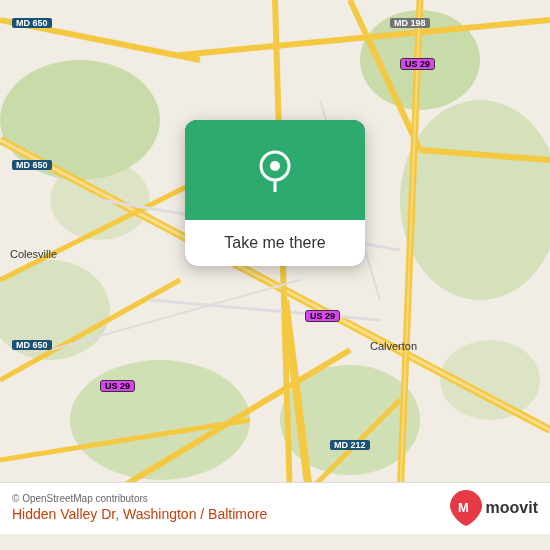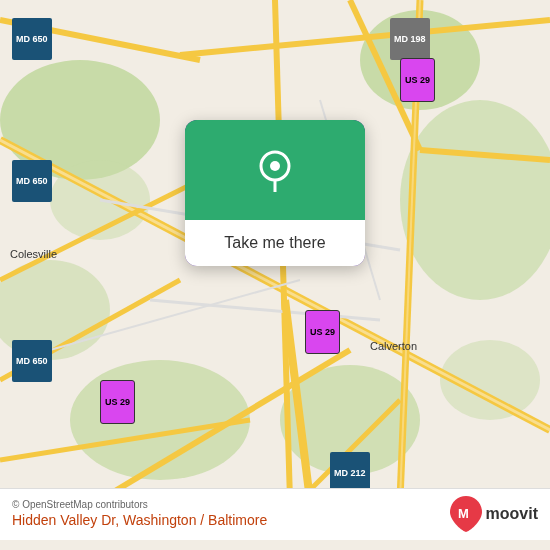--- a/index.html
+++ b/index.html
@@ -23,21 +23,21 @@
     
     .map-bg {
       position: absolute;
       inset: 0;
       background: #f2ede4;
     }
 
     
     .bottom-bar {
       position: absolute;
-      bottom: 10px;
+      bottom: 16px;
       left: 0;
       right: 0;
       background: white;
       padding: 8px 12px 10px;
       border-top: 1px solid #ddd;
       display: flex;
       align-items: center;
       justify-content: space-between;
       height: 52px;
       z-index: 10;
@@ -109,21 +109,21 @@
       background: white;
     }
 
     
     .road-badge {
       position: absolute;
       background: #1a5276;
       color: white;
       font-size: 9px;
       font-weight: bold;
-      padding: 16px 4px;
+      padding: 0 4px;
       border-radius: 2px;
       z-index: 5;
     }
 
     .road-badge-green {
       background: #737373;
     }
 
     .road-badge-us {
       background: #d946ef;
@@ -196,21 +196,21 @@
     <div class="map-label" style="top:340px;left:370px;">Calverton</div>
     <div class="map-label" style="top:252px;left:248px;">Burland</div>
 
     <div class="road-badge" style="top:18px;left:12px;">MD 650</div>
     <div class="road-badge road-badge-green" style="top:18px;left:390px;">MD 198</div>
     <div class="road-badge road-badge-us" style="top:58px;left:400px;">US 29</div>
     <div class="road-badge" style="top:160px;left:12px;">MD 650</div>
     <div class="road-badge" style="top:340px;left:12px;">MD 650</div>
     <div class="road-badge road-badge-us" style="top:380px;left:100px;">US 29</div>
     <div class="road-badge road-badge-us" style="top:310px;left:305px;">US 29</div>
-    <div class="road-badge" style="top:452px;left:330px;">MD 212</div>
+    <div class="road-badge" style="top:440px;left:330px;">MD 212</div>
     <div class="road-badge road-badge-us" style="top:170px;left:333px;">S 29</div>
 
   </div>
 
   <div class="popup-card">
     <div class="popup-top">
 
       <svg class="location-pin" viewBox="0 0 44 44">
         <circle cx="22" cy="18" r="14" fill="none" stroke="white" stroke-width="3"></circle>
         <circle cx="22" cy="18" r="5" fill="white"></circle>

